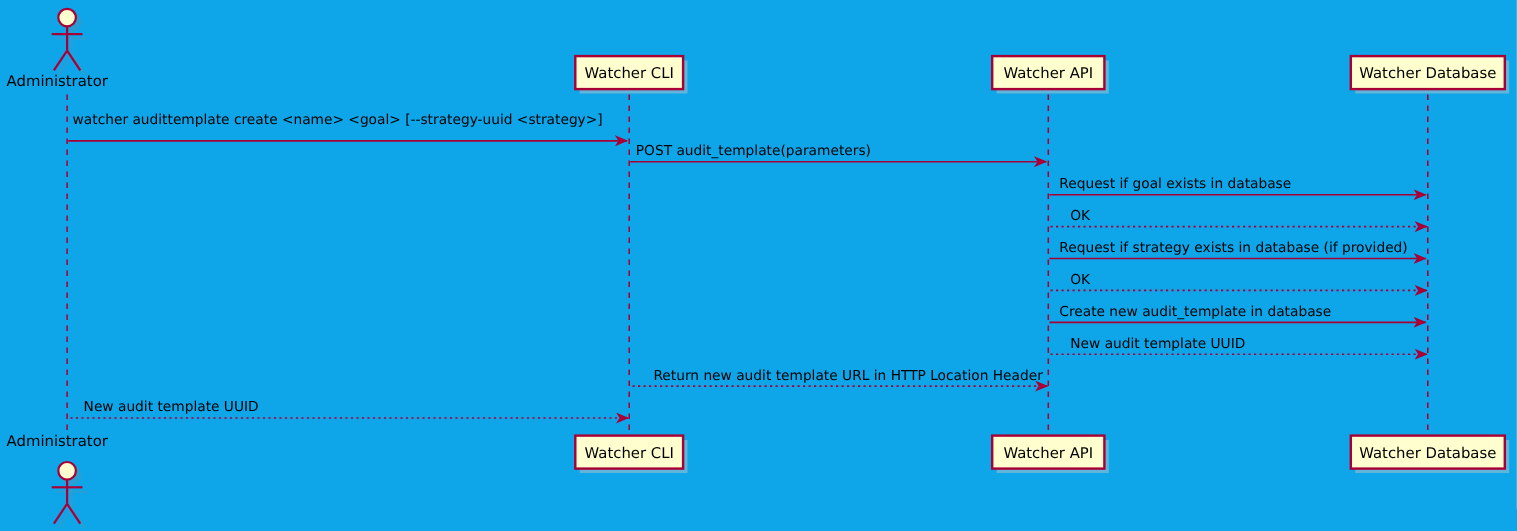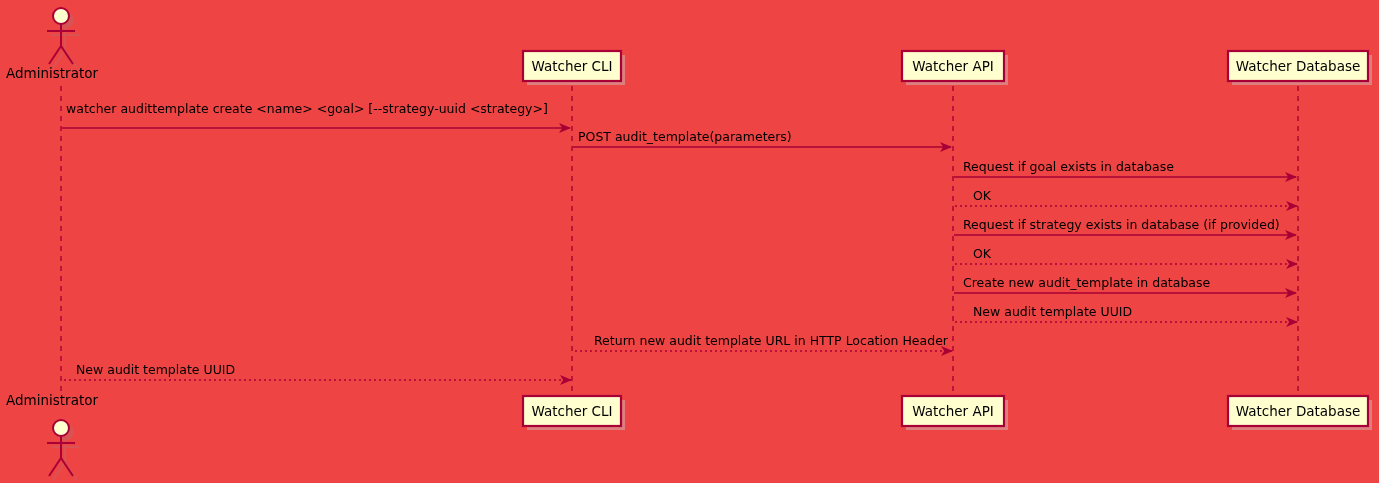--- a/index.html
+++ b/index.html
@@ -7,21 +7,21 @@
     padding: 0;
     background: #FFFFFF;
   }
   body {
     font-family: "DejaVu Sans", sans-serif;
   }
   #diagram {
     position: relative;
     width: 1379px;
     height: 483px;
-    background: #ef4444;
+    background: #0ea5e9;
     overflow: hidden;
   }
   svg.uml-canvas {
     position: absolute;
     top: 0;
     left: 0;
     width: 1379px;
     height: 483px;
   }
   .msg-label {

